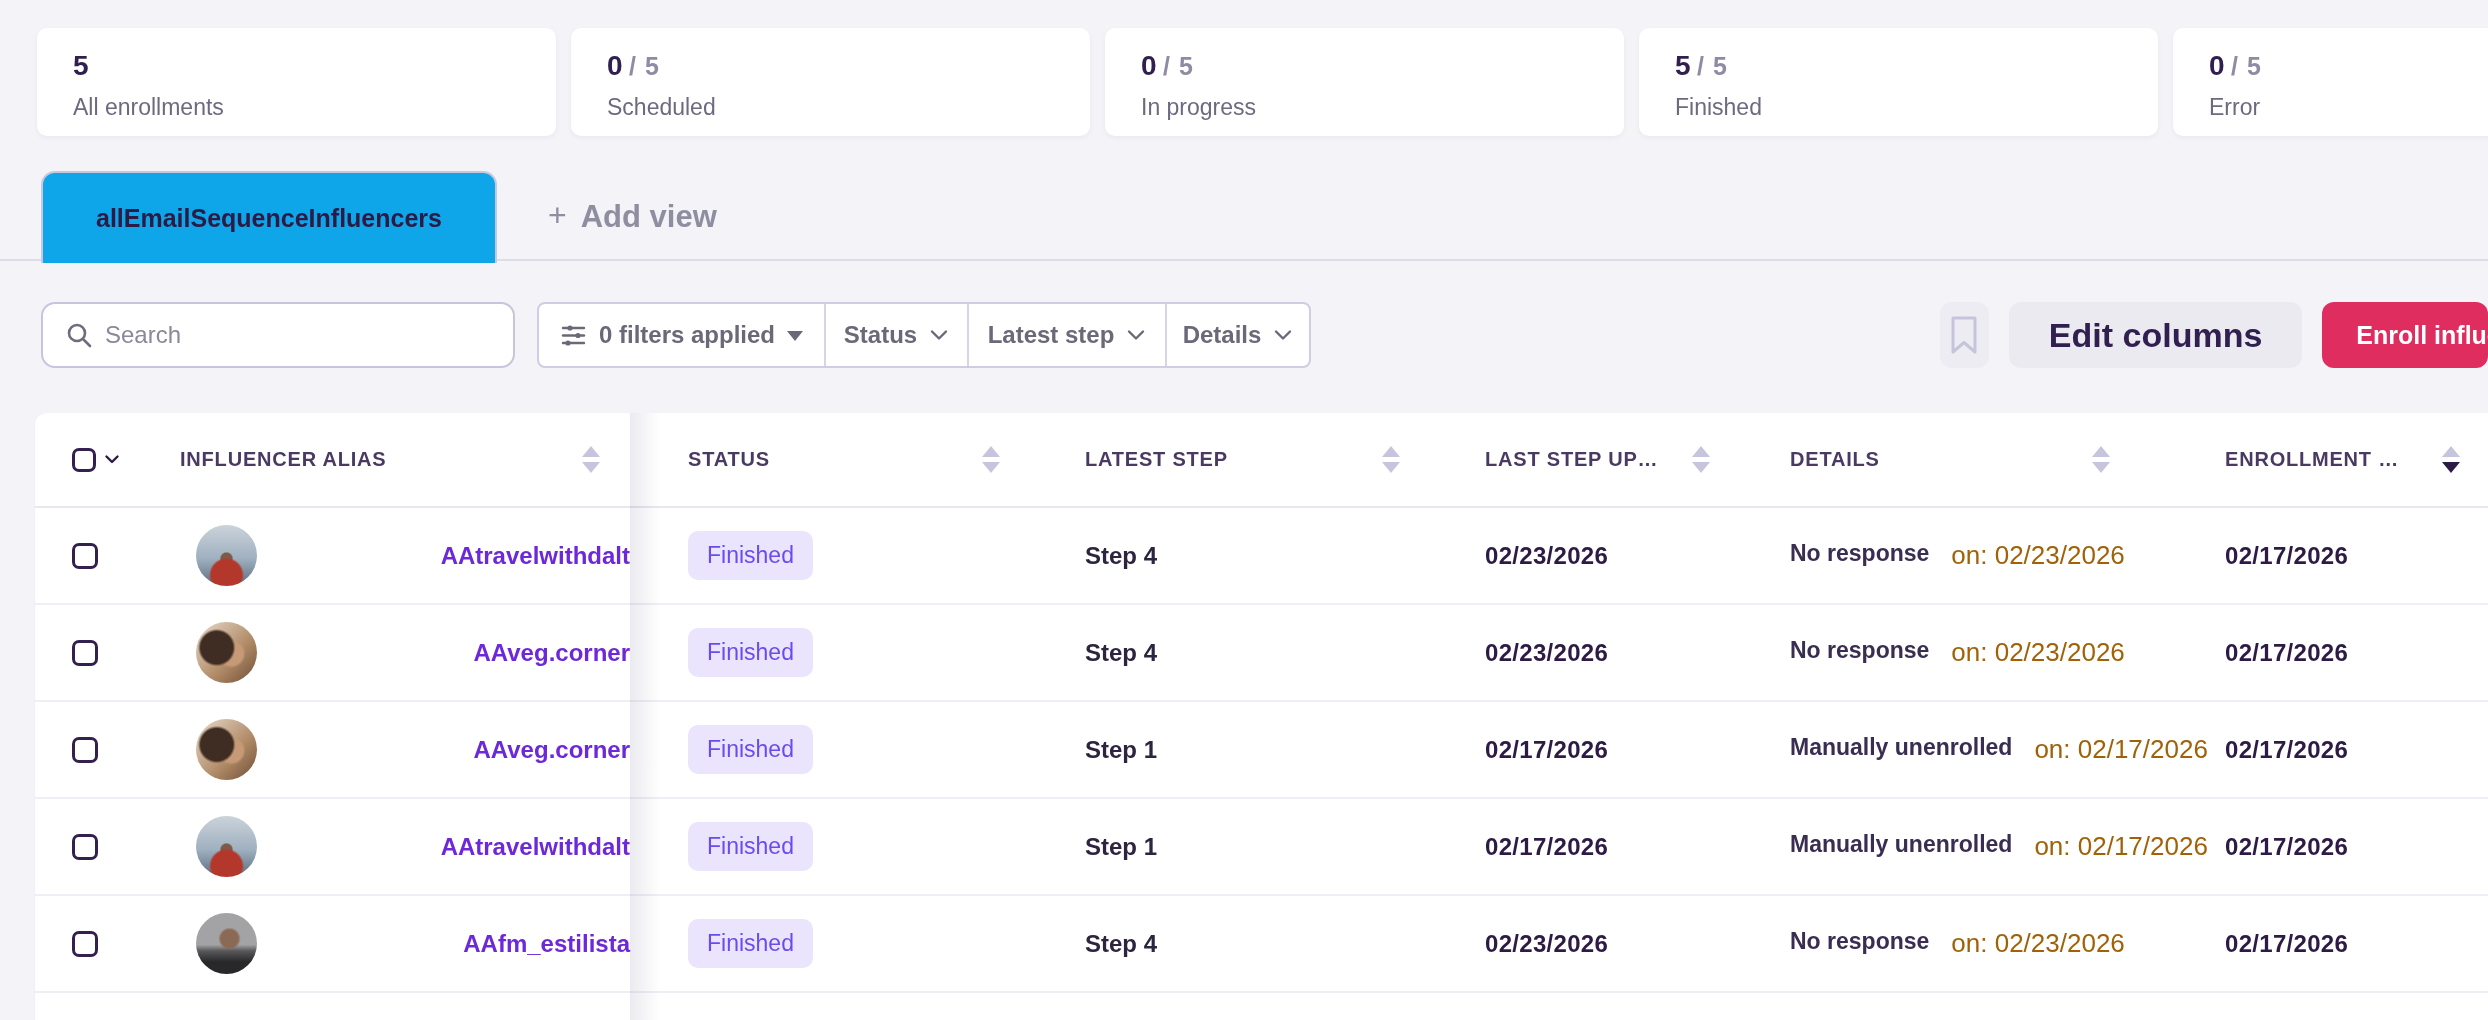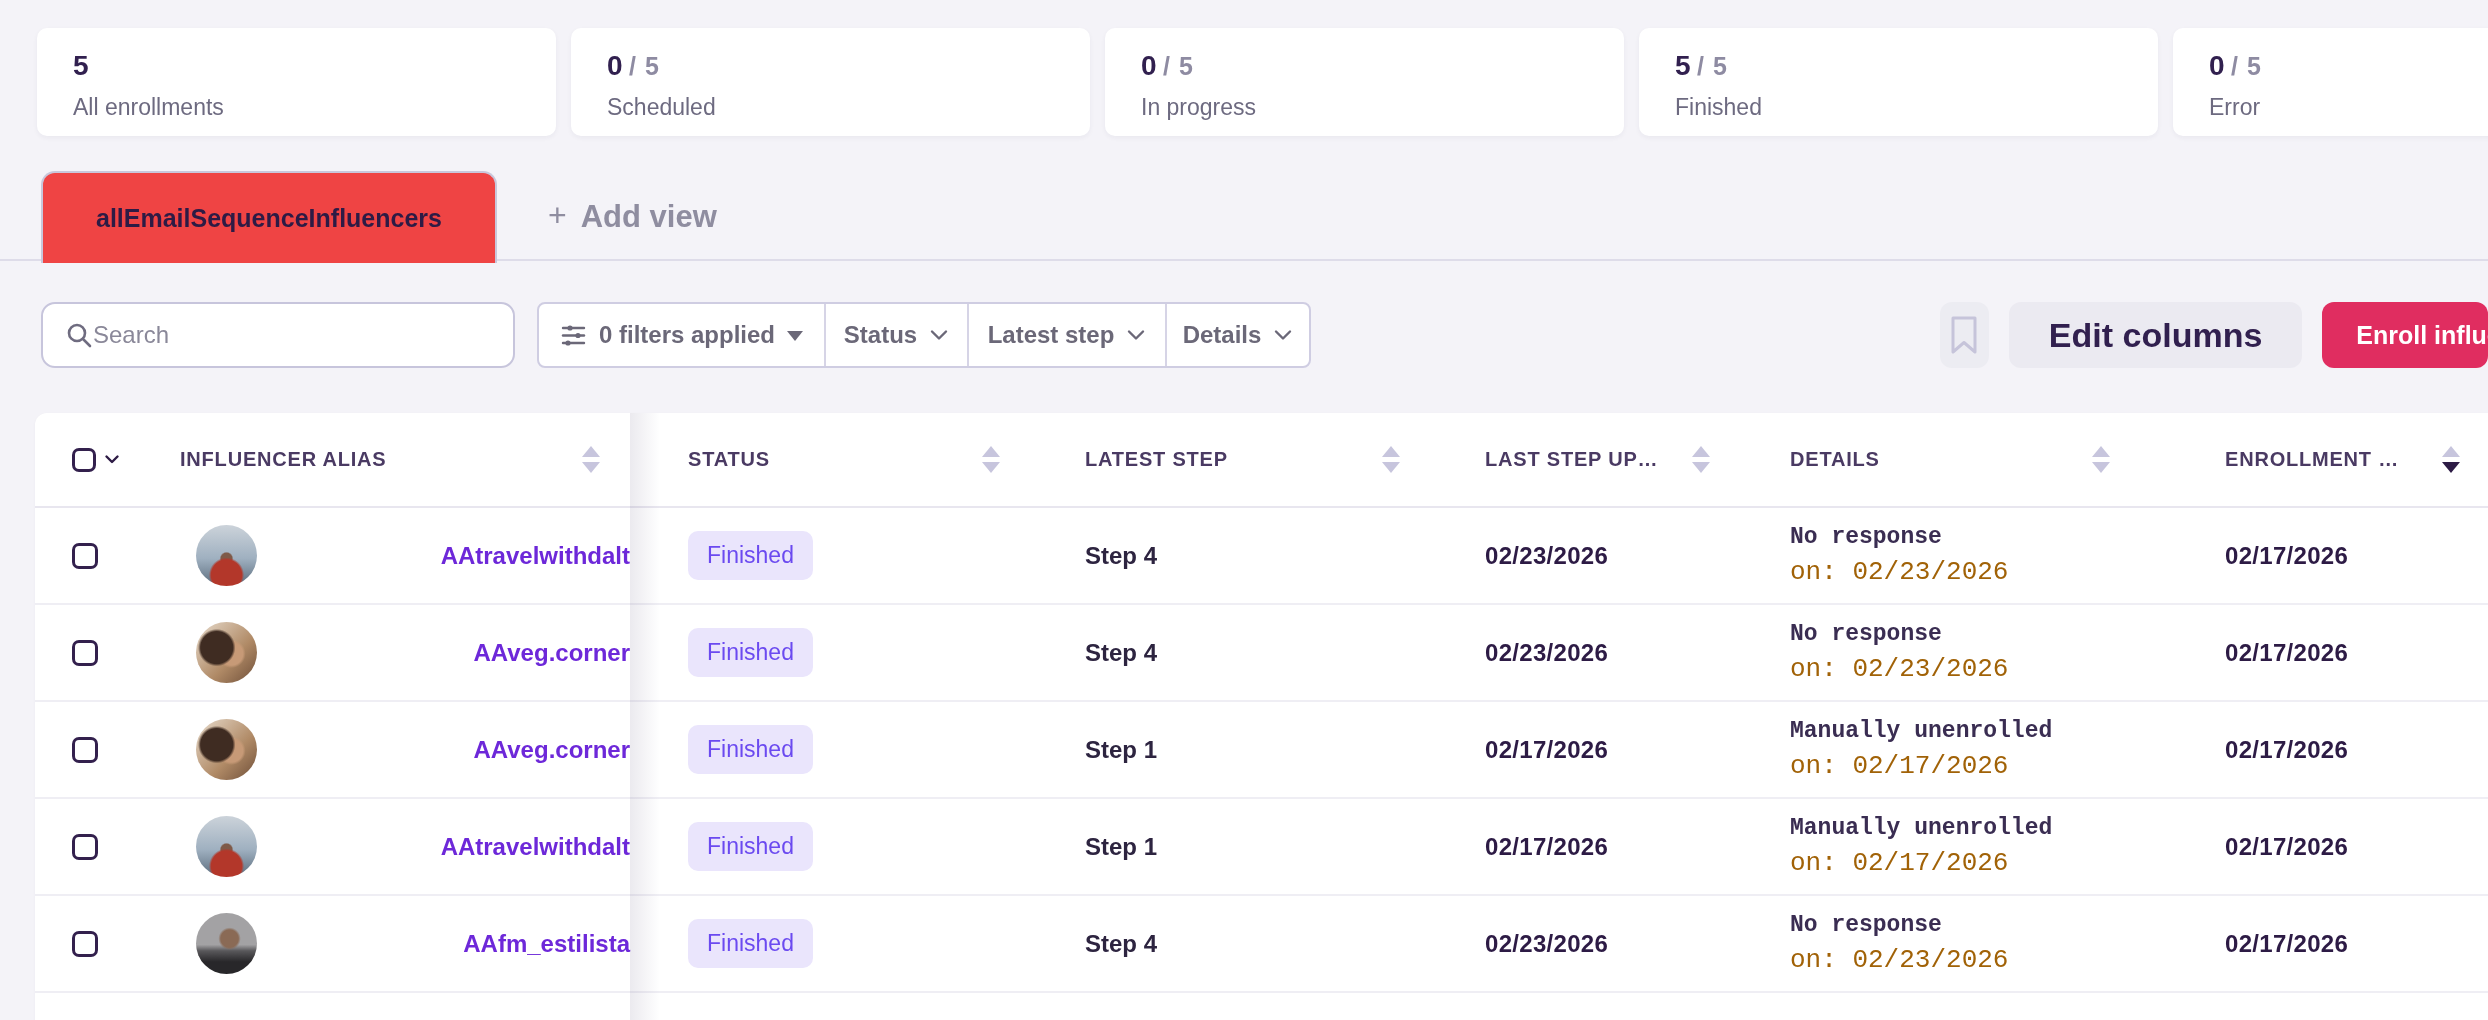--- a/index.html
+++ b/index.html
@@ -19,38 +19,38 @@
     padding:22px 0 0 36px;
   }
   .stat-value { font-size:28px; font-weight:800; color:#31204f; letter-spacing:0.5px; }
   .stat-suffix { font-size:25px; font-weight:600; color:#8e8ba2; margin-left:6px; letter-spacing:1px; }
   .stat-label { font-size:23px; color:#6d6a80; margin-top:12px; }
 
   
   .tabs-line { position:absolute; left:0; top:259px; width:2488px; height:2px; background:#dedce9; }
   .tab-active {
     position:absolute; left:41px; top:171px; width:456px; height:92px;
-    background:#ef4444; border:2px solid #c9c7db; border-bottom:none;
+    background:#0ea5e9; border:2px solid #c9c7db; border-bottom:none;
     border-radius:14px 14px 0 0; z-index:2;
     display:flex; align-items:center; justify-content:center;
   }
   .tab-active span { font-size:25px; font-weight:700; color:#2d1b45; }
   .add-view {
     position:absolute; left:548px; top:171px; height:92px; z-index:2;
     display:flex; align-items:center; gap:14px; cursor:pointer;
   }
   .add-view .plus { font-size:32px; font-weight:400; color:#8f8da0; line-height:1; margin-top:-4px; }
   .add-view span.lbl { font-size:31px; font-weight:700; color:#8f8da0; }
 
   
   .toolbar { position:absolute; left:0; top:302px; width:2488px; height:66px; }
   .search-box {
     position:absolute; left:41px; top:0; width:474px; height:66px;
     background:#fff; border:2px solid #c7c5dc; border-radius:14px;
-    display:flex; align-items:center; padding-left:22px; 
+    display:flex; align-items:center; padding-left:22px; gap:12px;
   }
   .search-box input {
     border:none; outline:none; font-family:"Liberation Sans",sans-serif;
     font-size:24px; color:#31204f; width:380px; background:transparent;
   }
   .search-box input::placeholder { color:#8a8899; }
   .filter-group {
     position:absolute; left:537px; top:0; width:774px; height:66px;
     background:#fff; border:2px solid #cfcde2; border-radius:8px;
     display:flex; align-items:stretch; overflow:hidden;
@@ -137,21 +137,21 @@
       radial-gradient(circle at 55% 42%, #8a6a55 0 18%, rgba(138,106,85,0) 23%),
       linear-gradient(180deg, #a3a2a4 0 52%, #59585b 62%, #28272a 80%);
   }
   .alias-name { font-size:24px; font-weight:700; color:#6d28d9; margin-left:20px; white-space:nowrap; }
   .badge {
     background:#eae5fc; color:#6b4af0; font-size:23px; font-weight:500;
     padding:11px 19px; border-radius:10px; white-space:nowrap;
   }
   .cell-strong { font-size:24px; font-weight:700; color:#2d2440; white-space:nowrap; }
   .cell-date { font-size:24px; font-weight:700; color:#2d1b45; letter-spacing:0.3px; white-space:nowrap; }
-  .details-block { display:flex; flex-direction:column; gap:7px;font-family:Liberation Mono, monospace; }
+  .details-block { display:flex; flex-direction:row; gap:22px; }
   .details-primary { font-size:23px; font-weight:700; color:#3a2d52; white-space:nowrap; }
   .details-secondary { font-size:26px; font-weight:400; color:#a16207; white-space:nowrap; }
 
   .hdr-checkbox-wrap { display:flex; align-items:center; gap:8px; }
   .hdr-checkbox { width:24px; height:24px; border:3px solid #33204d; border-radius:7px; background:#fff; cursor:pointer; }
 </style>
 </head>
 <body>
 
 <div class="stats-row">

